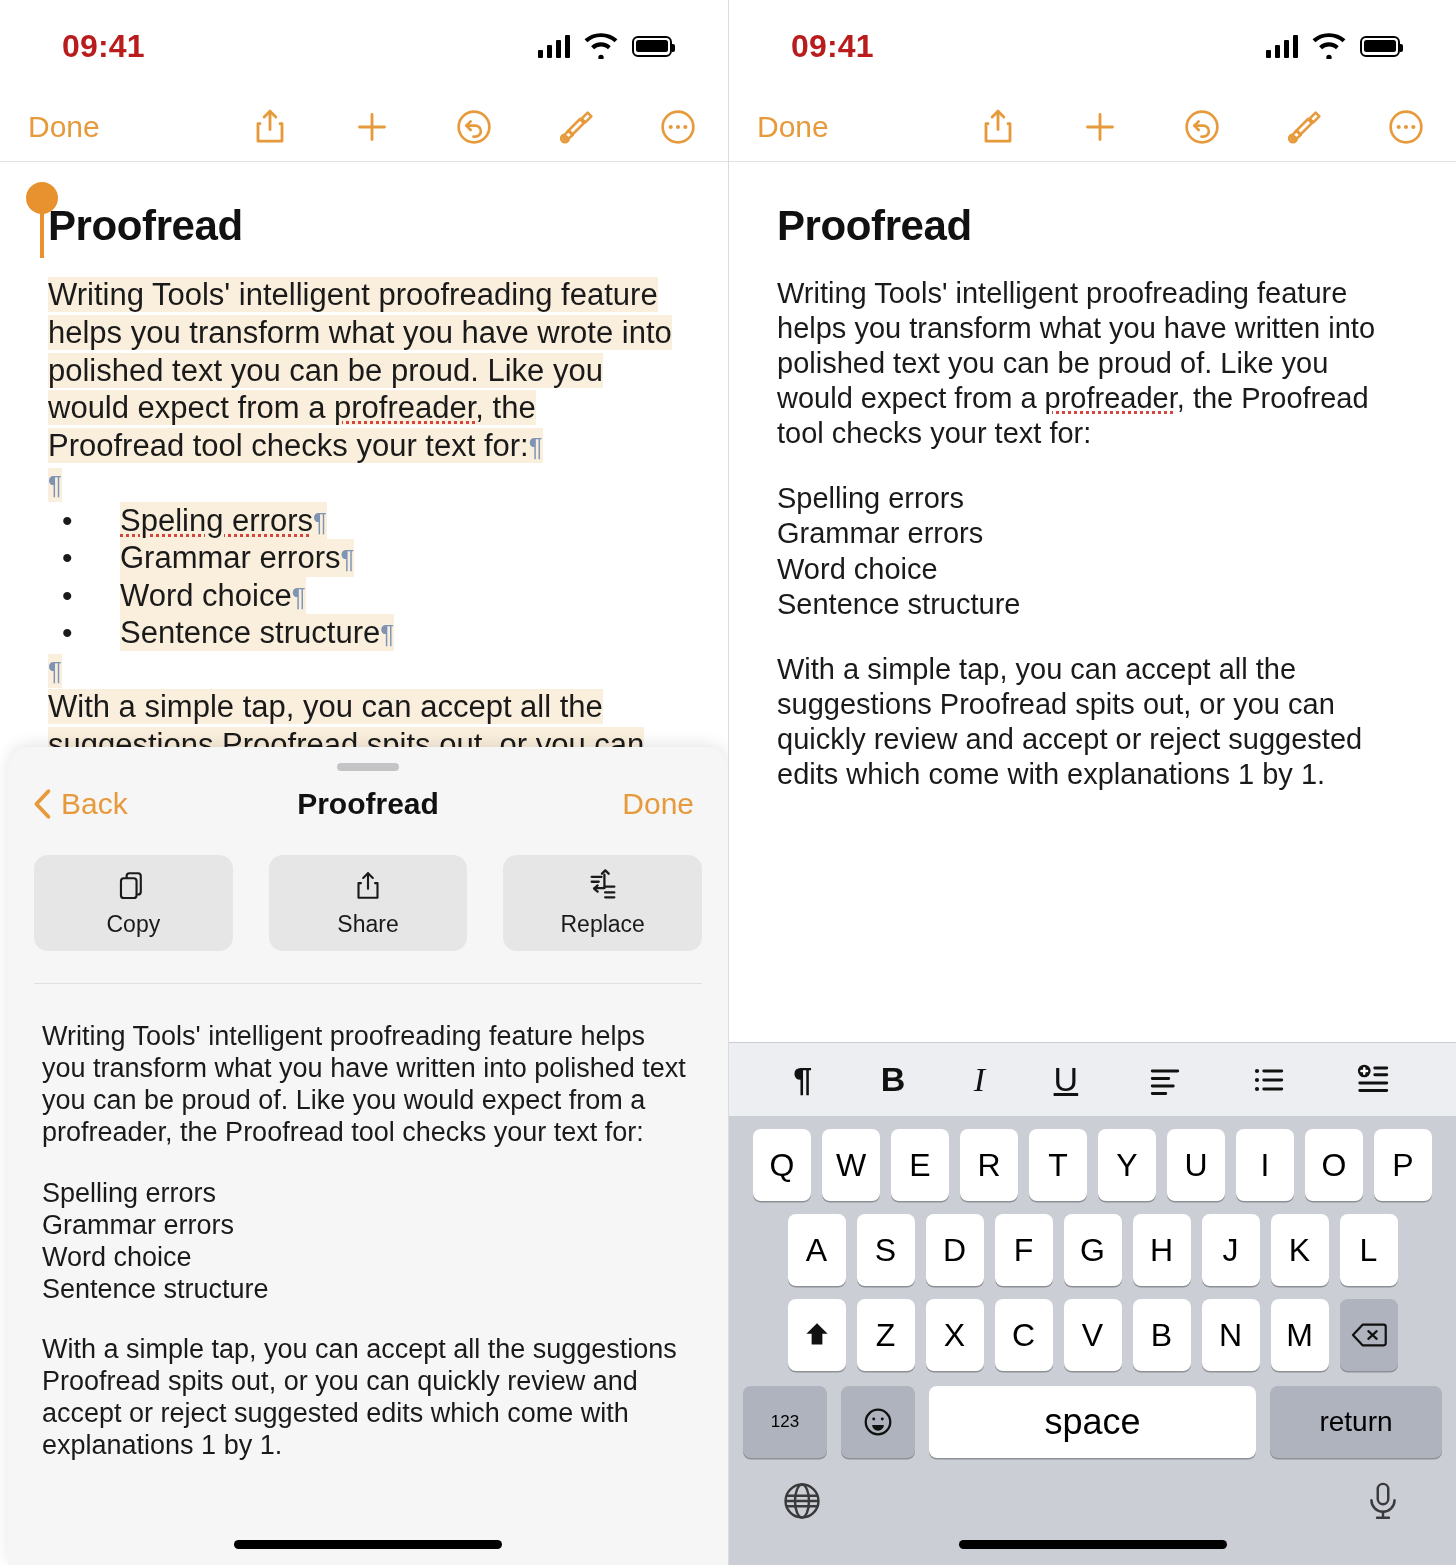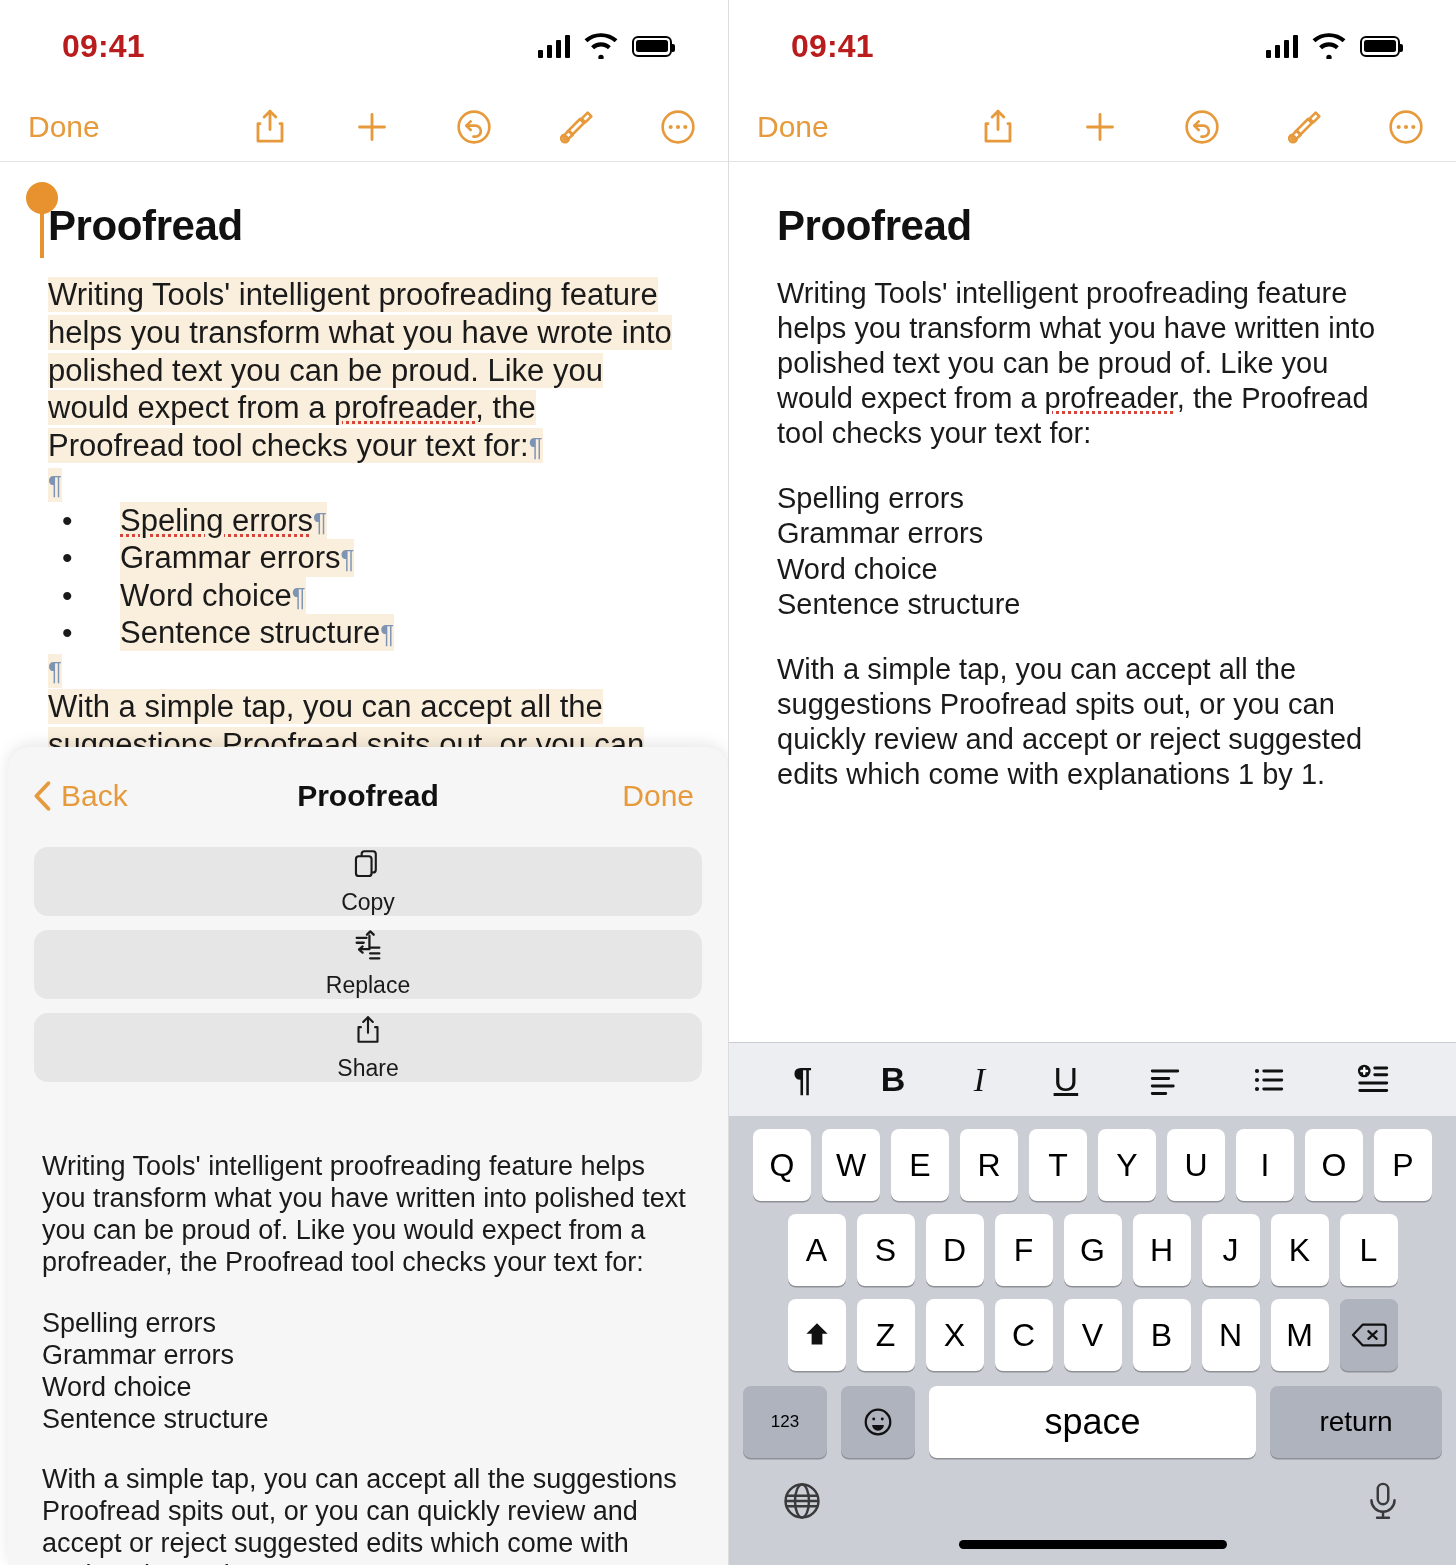--- a/index.html
+++ b/index.html
@@ -141,23 +141,22 @@
   }
   .chev { width: 20px; height: 32px; }
   .sheet-title {
     position: absolute; left: 0; right: 0;
     text-align: center; font-size: 30px; font-weight: 700; color: #111;
     pointer-events: none;
   }
   .sheet-done { margin-left: auto; color: #E69A3C; font-size: 30px; }
 
   .actions {
-    display: flex; gap: 14px;
+    display: flex; gap: 36px;
     padding: 34px 26px 0 26px;
-    flex-direction: column;
   }
   .action {
     flex: 1; height: 96px;
     background: #e6e6e6; border-radius: 14px;
     display: flex; flex-direction: column;
     align-items: center; justify-content: center; gap: 8px;
   }
   .action svg { width: 34px; height: 34px; }
   .action span { font-size: 23px; color: #1a1a1a; }
 
@@ -339,36 +338,36 @@
 
       <div class="actions">
         <div class="action">
           <svg viewBox="0 0 24 24" fill="none" stroke="#1a1a1a" stroke-width="1.5" stroke-linejoin="round">
             <rect x="3.5" y="6.5" width="11" height="14" rx="2"></rect>
             <path d="M7.5 6.5V5a2 2 0 0 1 2-2h6a2 2 0 0 1 2 2v11a2 2 0 0 1-2 2h-1"></path>
           </svg>
           <span>Copy</span>
         </div>
         <div class="action">
+          <svg viewBox="0 0 24 24" fill="none" stroke="#1a1a1a" stroke-width="1.5" stroke-linecap="round" stroke-linejoin="round">
+            <path d="M12 3v11"></path>
+              <path d="M8.6 6.3 12 3l3.4 3.3"></path>
+            <path d="M7 10H5.3v10.3h13.4V10H17"></path>
+          </svg>
+          <span>Share</span>
+        </div>
+        <div class="action">
           <svg viewBox="0 0 24 24" fill="none" stroke="#1a1a1a" stroke-width="1.6" stroke-linecap="round" stroke-linejoin="round">
             <path d="M4 5.5h7M4 9h5"></path>
             <path d="M13 4v9.5h-7"></path>
               <path d="M8.2 11.6 5.7 13.8l2.5 2.2"></path>
             <path d="M13.5 12.5h6.5M13.5 16.5h6.5M13.5 20h6.5"></path>
             <path d="M11.3 3.3 13.6 1 16 3.3"></path>
           </svg>
           <span>Replace</span>
-        </div>
-        <div class="action">
-          <svg viewBox="0 0 24 24" fill="none" stroke="#1a1a1a" stroke-width="1.5" stroke-linecap="round" stroke-linejoin="round">
-            <path d="M12 3v11"></path>
-              <path d="M8.6 6.3 12 3l3.4 3.3"></path>
-            <path d="M7 10H5.3v10.3h13.4V10H17"></path>
-          </svg>
-          <span>Share</span>
         </div>
       </div>
 
       <div class="divider"></div>
 
       <div class="sheet-body">
         <p>Writing Tools' intelligent proofreading feature helps you transform what you have written into polished text you can be proud of. Like you would expect from a profreader, the Proofread tool checks your text for:</p>
         <p class="tight">Spelling errors</p>
         <p class="tight">Grammar errors</p>
         <p class="tight">Word choice</p>

